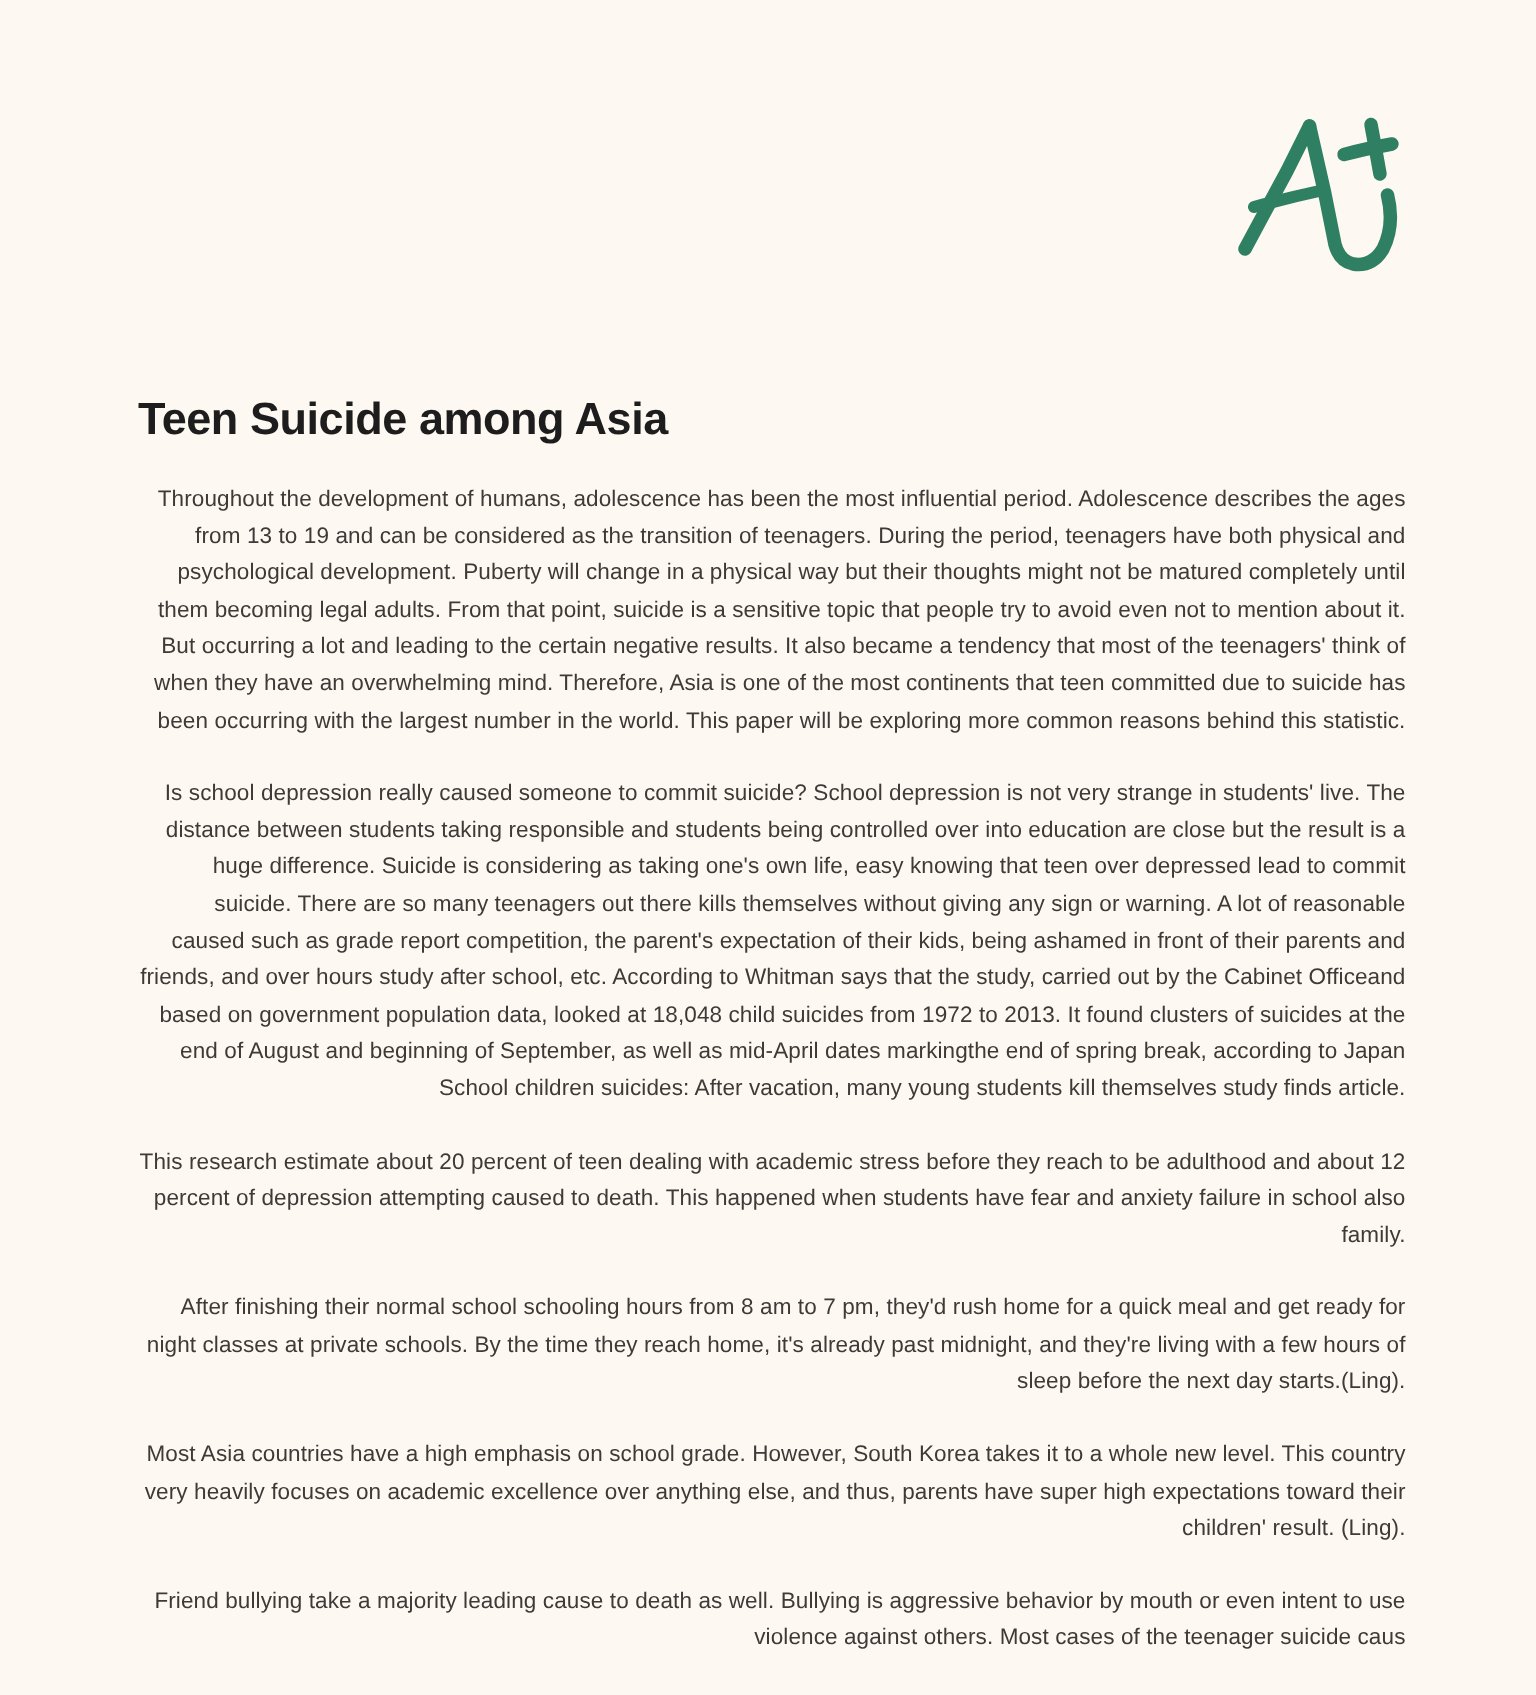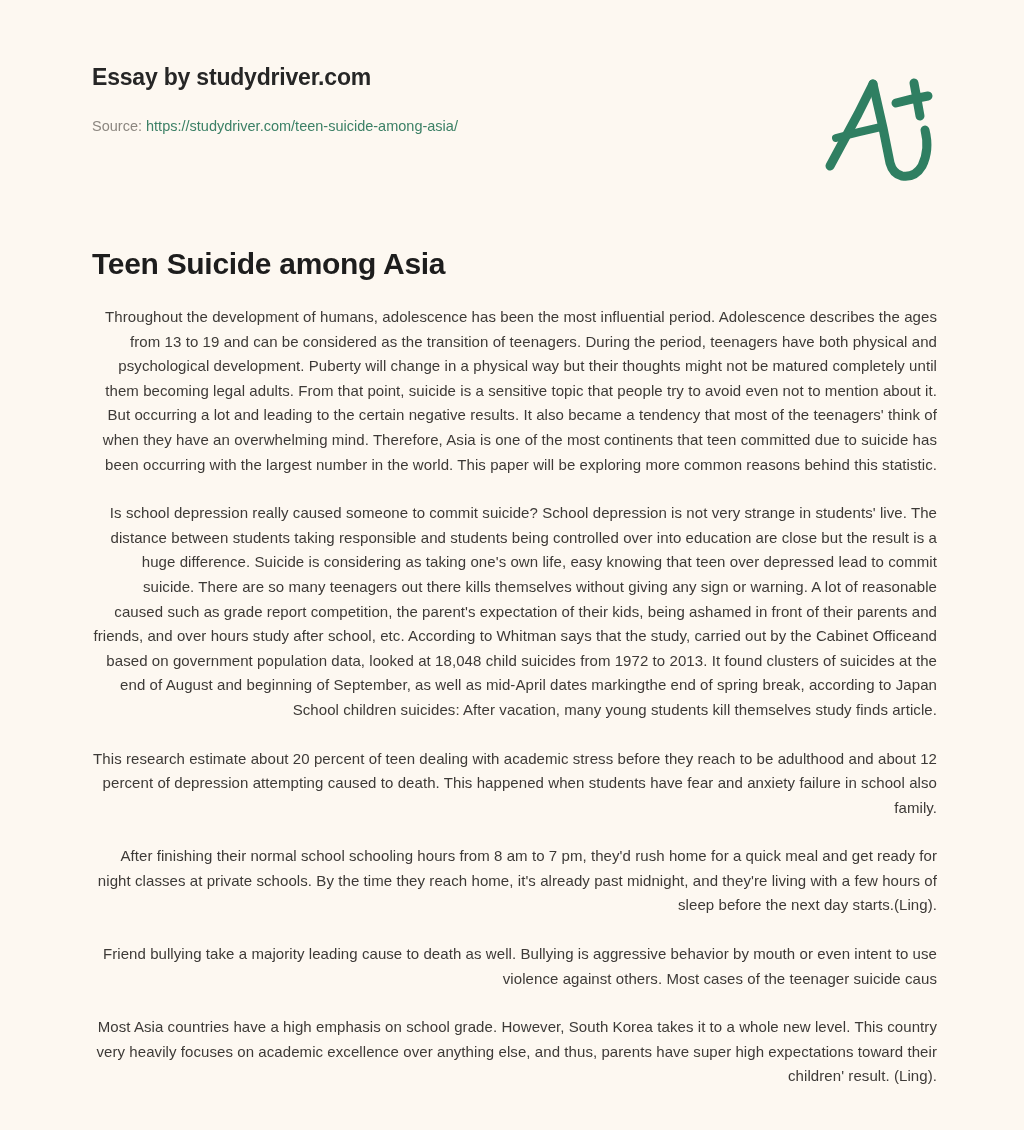--- a/index.html
+++ b/index.html
@@ -81,21 +81,21 @@
 
   
   .article {
     position: absolute;
     left: 92px;
     top: 245px;
     width: 845px;
   }
 
   .article-title {
-    margin: 0 0 22px 0;
+    margin: 16px 0 22px 0;
     font-size: 30px;
     line-height: 38px;
     font-weight: bold;
     color: #1d1d1d;
     letter-spacing: -0.3px;
   }
 
   .article-body p {
     margin: 0 0 24px 0;
     font-size: 15px;
@@ -107,26 +107,21 @@
   .article-body p:last-child { margin-bottom: 0; }
 </style>
 </head>
 <body>
 
 <div class="page">
 
   <div class="header">
 
     <div class="header-text">
-      <h1 class="essay-by">Essay by studydriver.com</h1>
 
-      <div class="source-line">
-        <span class="source-label">Source:</span>
-        <a class="source-url" href="#">https://studydriver.com/teen-suicide-among-asia/</a>
-      </div>
     </div>
 
     <div class="logo">
       <svg viewBox="0 0 130 120" xmlns="http://www.w3.org/2000/svg">
         <g fill="none" stroke="#2f7f62" stroke-linecap="round" stroke-linejoin="round">
 
           <path d="M12 100 Q 26 74 40 48 Q 48 32 55 18" stroke-width="9"></path>
 
           <path d="M55 18 Q 60 40 65 62 Q 69 82 72 97 Q 75 108 84 110 Q 97 112 104 100 Q 112 84 107 64" stroke-width="9"></path>
 
@@ -142,18 +137,18 @@
   </div>
 
   <div class="article">
     <h2 class="article-title">Teen Suicide among Asia</h2>
 
     <div class="article-body">
       <p>Throughout the development of humans, adolescence has been the most influential period. Adolescence describes the ages from 13 to 19 and can be considered as the transition of teenagers. During the period, teenagers have both physical and psychological development. Puberty will change in a physical way but their thoughts might not be matured completely until them becoming legal adults. From that point, suicide is a sensitive topic that people try to avoid even not to mention about it. But occurring a lot and leading to the certain negative results. It also became a tendency that most of the teenagers' think of when they have an overwhelming mind. Therefore, Asia is one of the most continents that teen committed due to suicide has been occurring with the largest number in the world. This paper will be exploring more common reasons behind this statistic.</p>
       <p>Is school depression really caused someone to commit suicide? School depression is not very strange in students' live. The distance between students taking responsible and students being controlled over into education are close but the result is a huge difference. Suicide is considering as taking one's own life, easy knowing that teen over depressed lead to commit suicide. There are so many teenagers out there kills themselves without giving any sign or warning. A lot of reasonable caused such as grade report competition, the parent's expectation of their kids, being ashamed in front of their parents and friends, and over hours study after school, etc. According to Whitman says that the study, carried out by the Cabinet Officeand based on government population data, looked at 18,048 child suicides from 1972 to 2013. It found clusters of suicides at the end of August and beginning of September, as well as mid-April dates markingthe end of spring break, according to Japan School children suicides: After vacation, many young students kill themselves study finds article.</p>
       <p>This research estimate about 20 percent of teen dealing with academic stress before they reach to be adulthood and about 12 percent of depression attempting caused to death. This happened when students have fear and anxiety failure in school also family.</p>
       <p>After finishing their normal school schooling hours from 8 am to 7 pm, they'd rush home for a quick meal and get ready for night classes at private schools. By the time they reach home, it's already past midnight, and they're living with a few hours of sleep before the next day starts.(Ling).</p>
+      <p>Most Asia countries have a high emphasis on school grade. However, South Korea takes it to a whole new level. This country very heavily focuses on academic excellence over anything else, and thus, parents have super high expectations toward their children' result. (Ling).</p>
       <p>Friend bullying take a majority leading cause to death as well. Bullying is aggressive behavior by mouth or even intent to use violence against others. Most cases of the teenager suicide caus</p>
-      <p>Most Asia countries have a high emphasis on school grade. However, South Korea takes it to a whole new level. This country very heavily focuses on academic excellence over anything else, and thus, parents have super high expectations toward their children' result. (Ling).</p>
     </div>
   </div>
 
 </div>
 
 </body></html>

